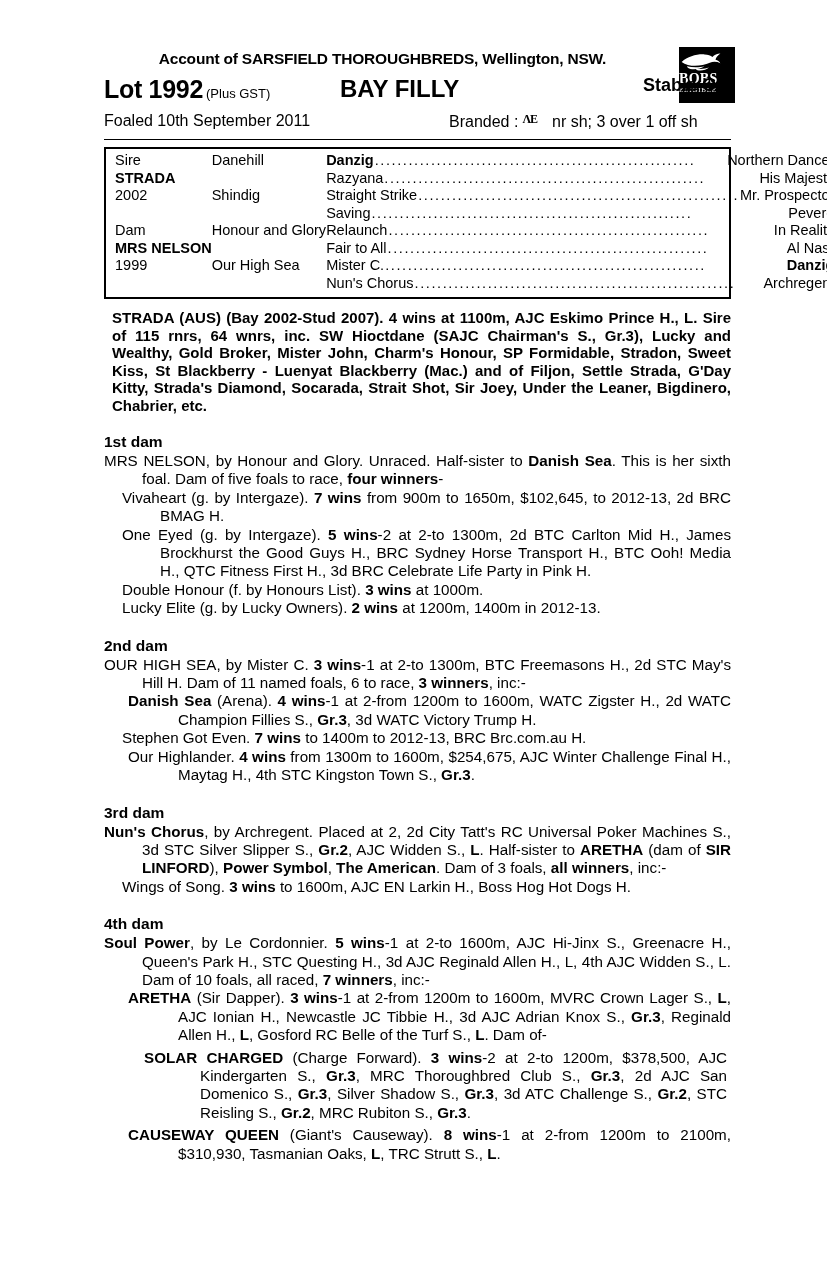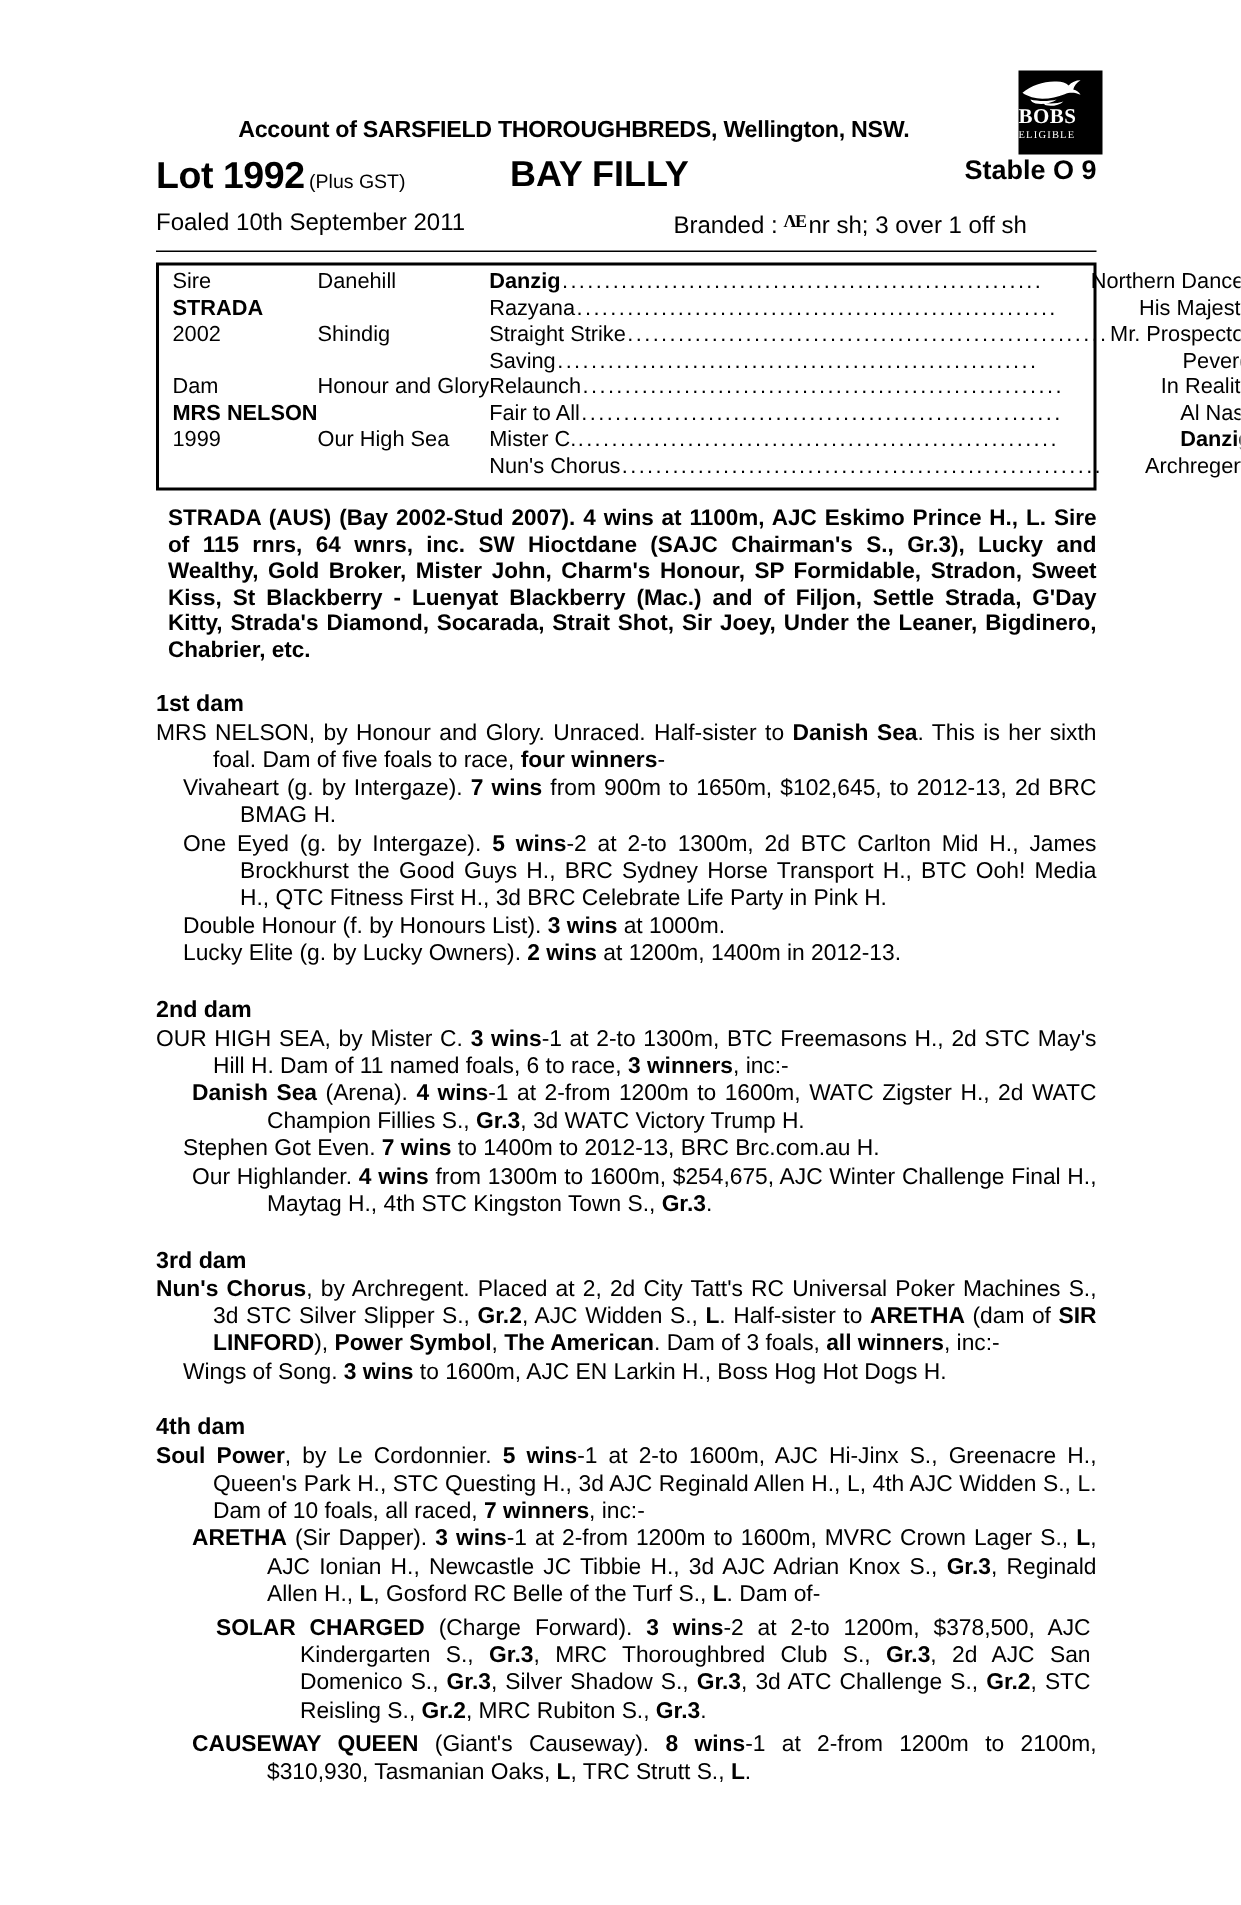--- a/index.html
+++ b/index.html
@@ -56,21 +56,21 @@
     font-size: 7px;
     line-height: 9px;
     letter-spacing: 0.8px;
   }
 
   .account-line {
     text-align: center;
     font-weight: bold;
     font-size: 15.5px;
     letter-spacing: -0.2px;
-    padding-top: 78px;
+    padding-top: 50px;
     padding-right: 70px;
     white-space: nowrap;
   }
 
   .lot-row {
     display: flex;
     align-items: baseline;
     margin-top: 7px;
     position: relative;
   }
@@ -110,21 +110,21 @@
     left: 345px;
     white-space: nowrap;
   }
   .brand-glyph {
     font-family: "Liberation Serif", serif;
     font-size: 12px;
     font-weight: bold;
     vertical-align: 4px;
     letter-spacing: -1px;
     display: inline-block;
-    margin: 0 2px 0 4px;
+    margin: 0 15px 0 4px;
   }
 
   .rule {
     border: none;
     border-top: 1.5px solid #000;
     margin: 9px 96px 0 104px;
   }
 
   
   .ped-wrap {

